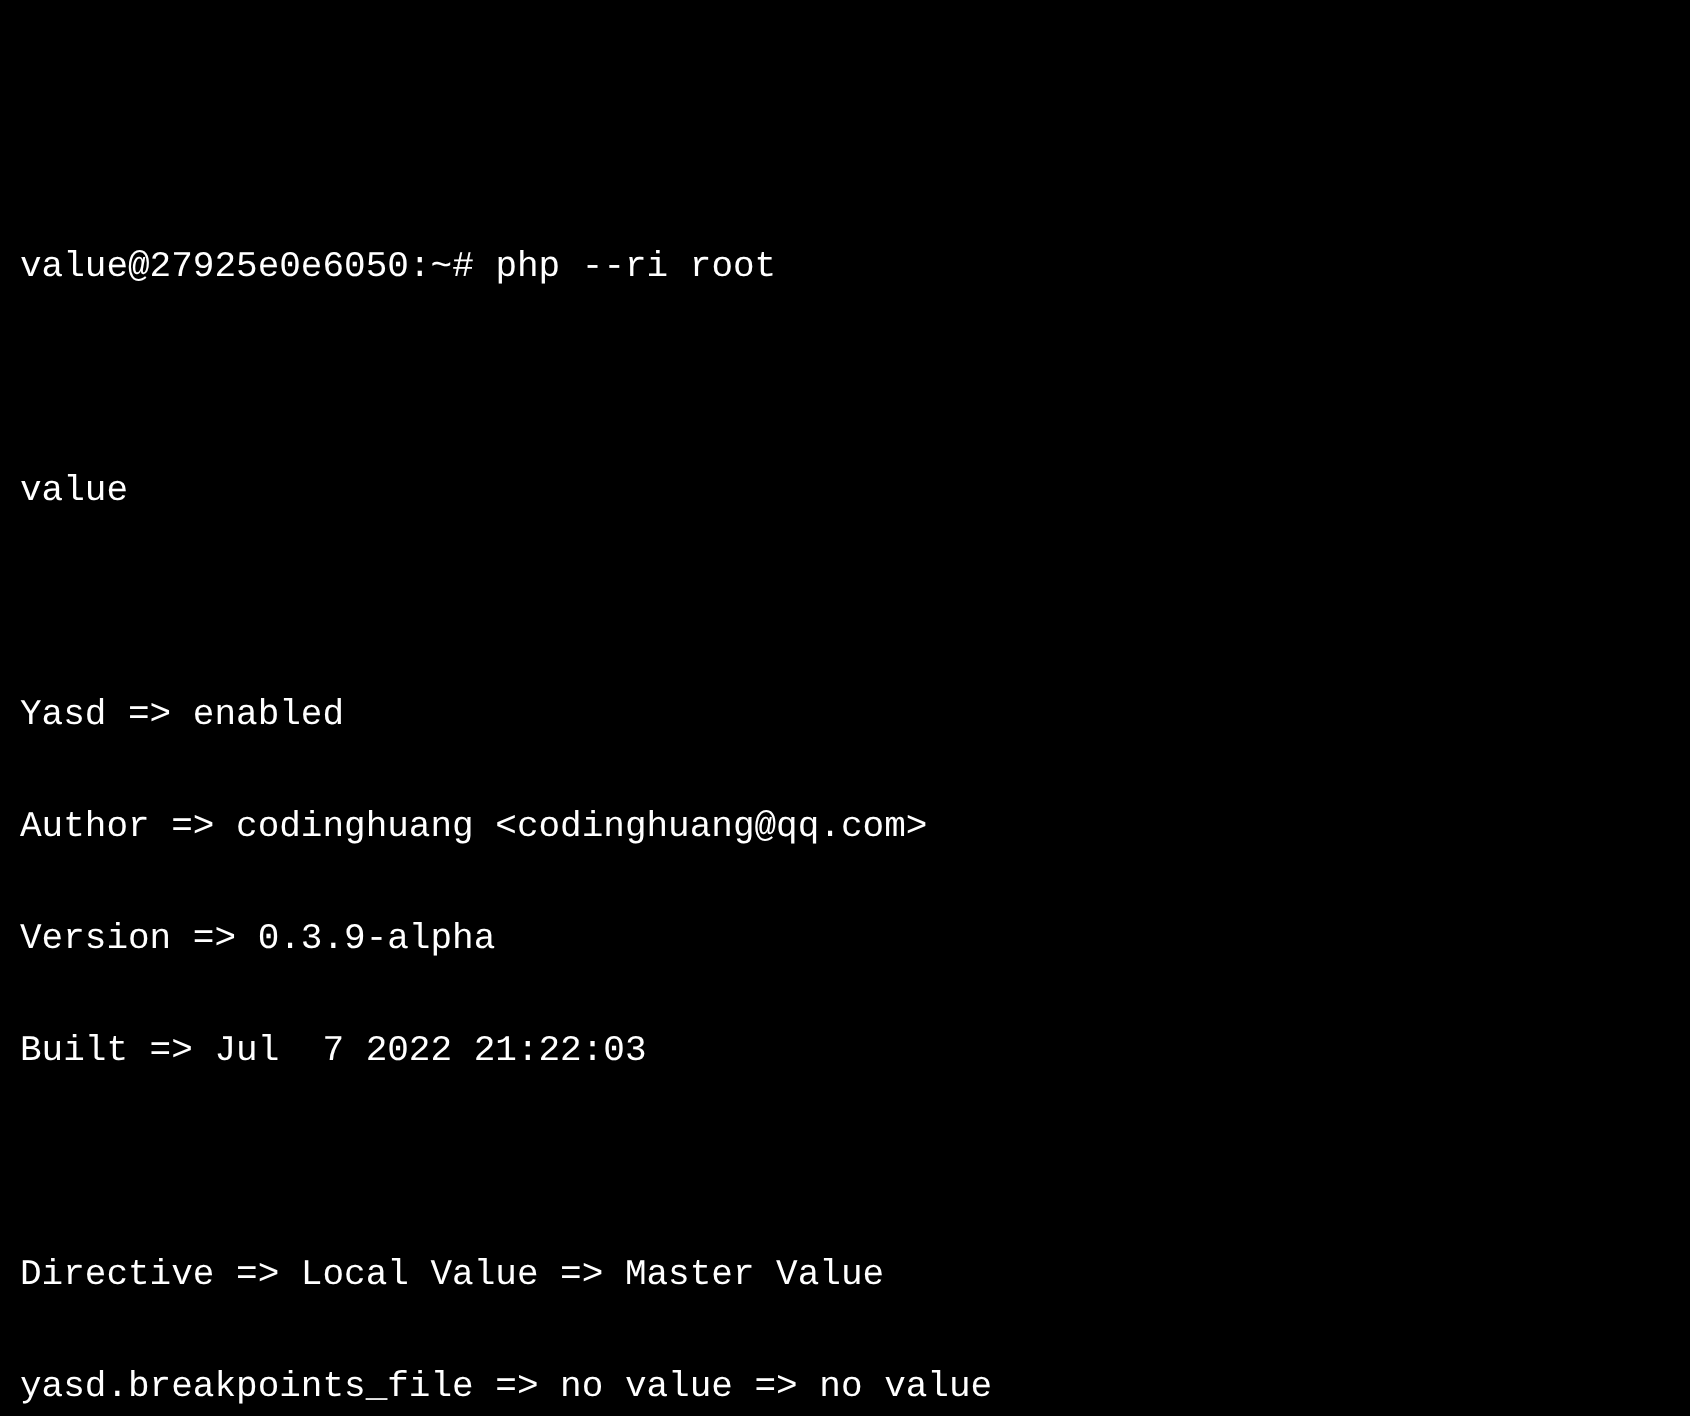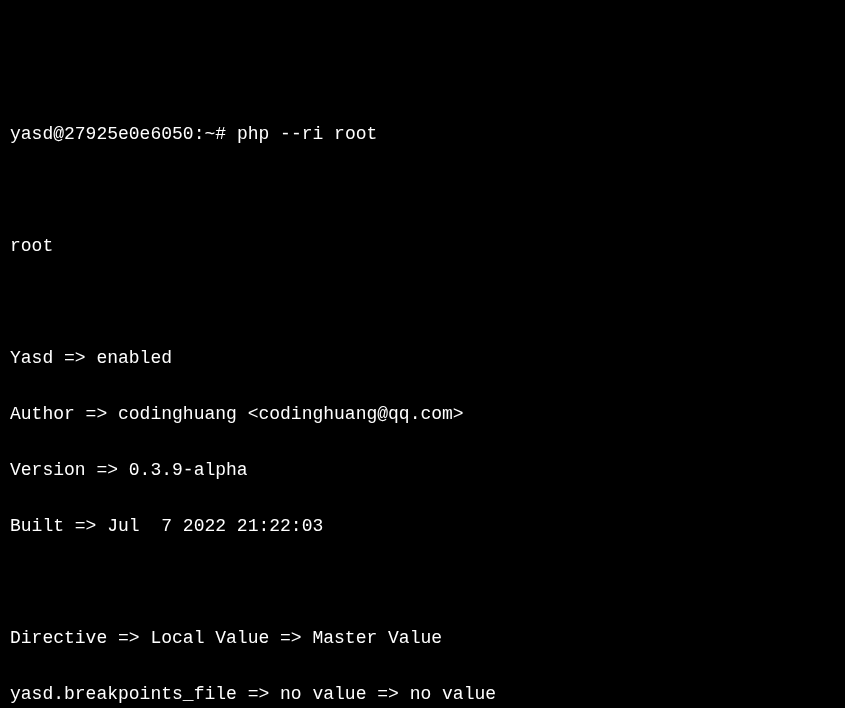--- a/index.html
+++ b/index.html
@@ -24,23 +24,23 @@
     }
     .output {
       color: #ffffff;
     }
   </style>
 </head>
 <body>
 
 
 
-<span class="terminal-line"><span>yasd@27925e0e6050</span>:<span>~</span><span>#</span> <span>php --ri root</span></span>
+<span class="terminal-line"><span>value@27925e0e6050</span>:<span>~</span><span>#</span> <span>php --ri root</span></span>
 <span class="terminal-line"> </span>
-<span class="terminal-line output">root</span>
+<span class="terminal-line output">value</span>
 <span class="terminal-line"> </span>
 <span class="terminal-line output">Yasd =&gt; enabled</span>
 <span class="terminal-line output">Author =&gt; codinghuang &lt;codinghuang@qq.com&gt;</span>
 <span class="terminal-line output">Version =&gt; 0.3.9-alpha</span>
 <span class="terminal-line output">Built =&gt; Jul  7 2022 21:22:03</span>
 <span class="terminal-line"> </span>
 <span class="terminal-line output">Directive =&gt; Local Value =&gt; Master Value</span>
 <span class="terminal-line output">yasd.breakpoints_file =&gt; no value =&gt; no value</span>
 
 

